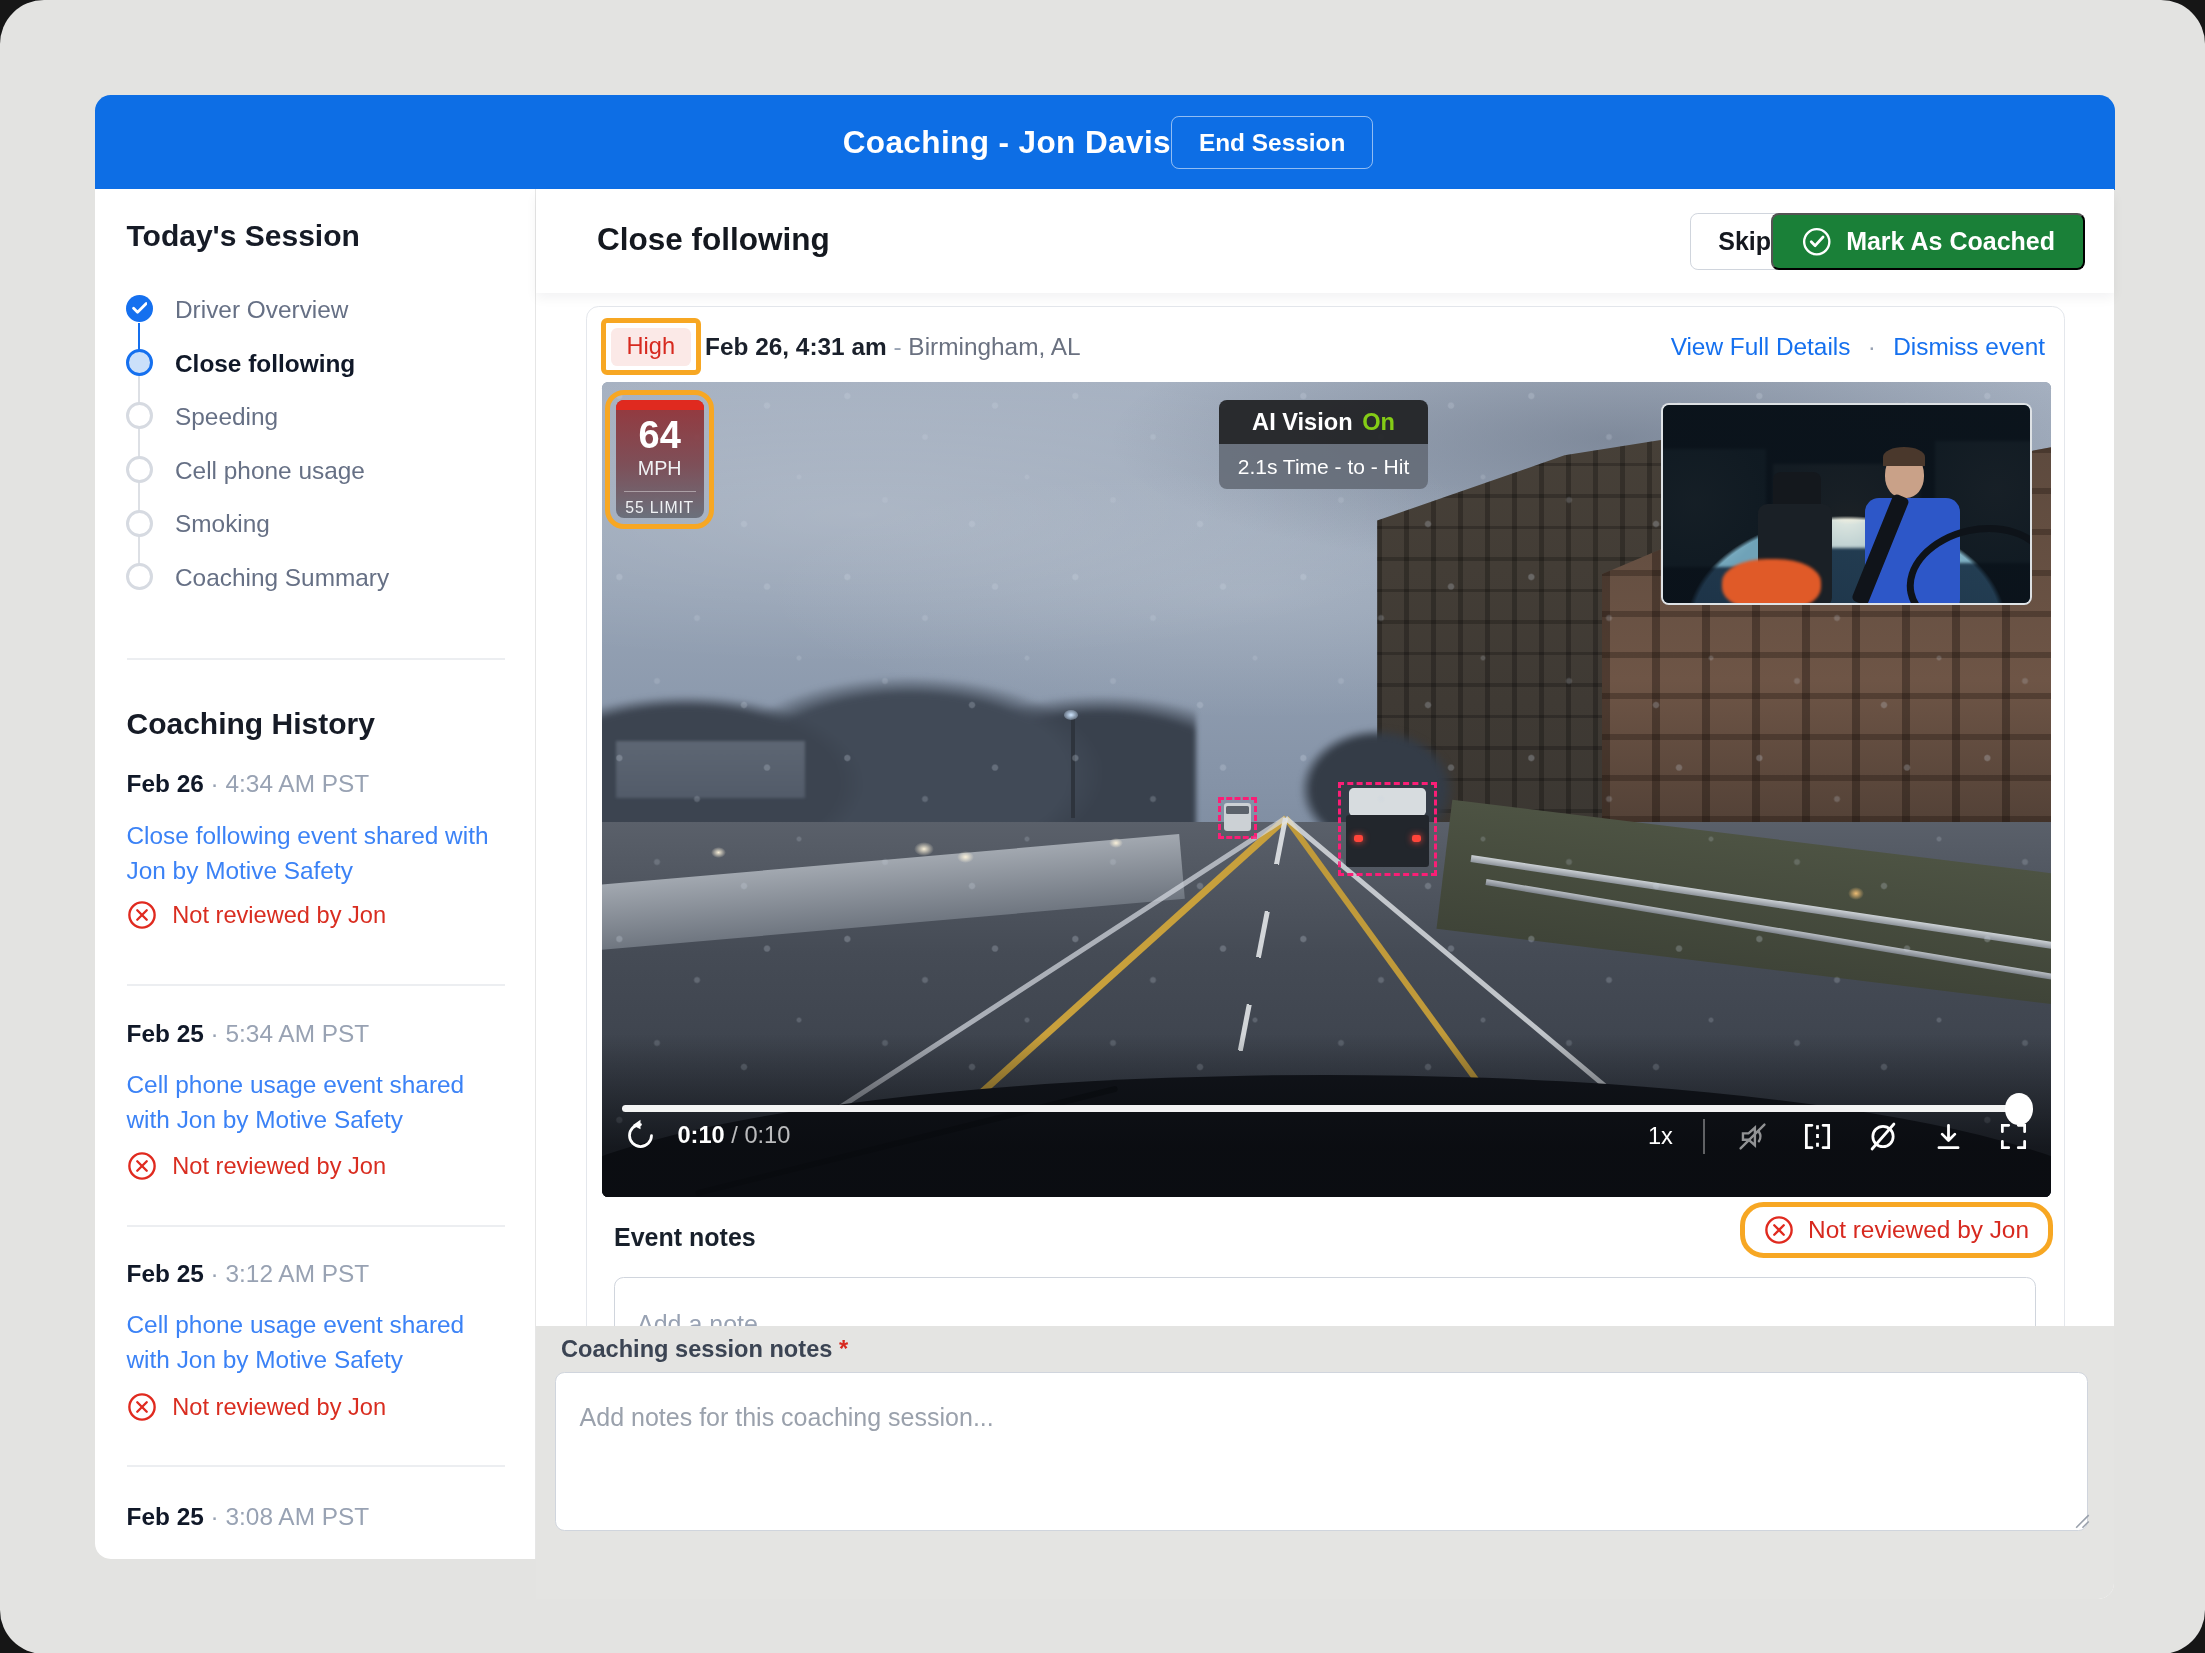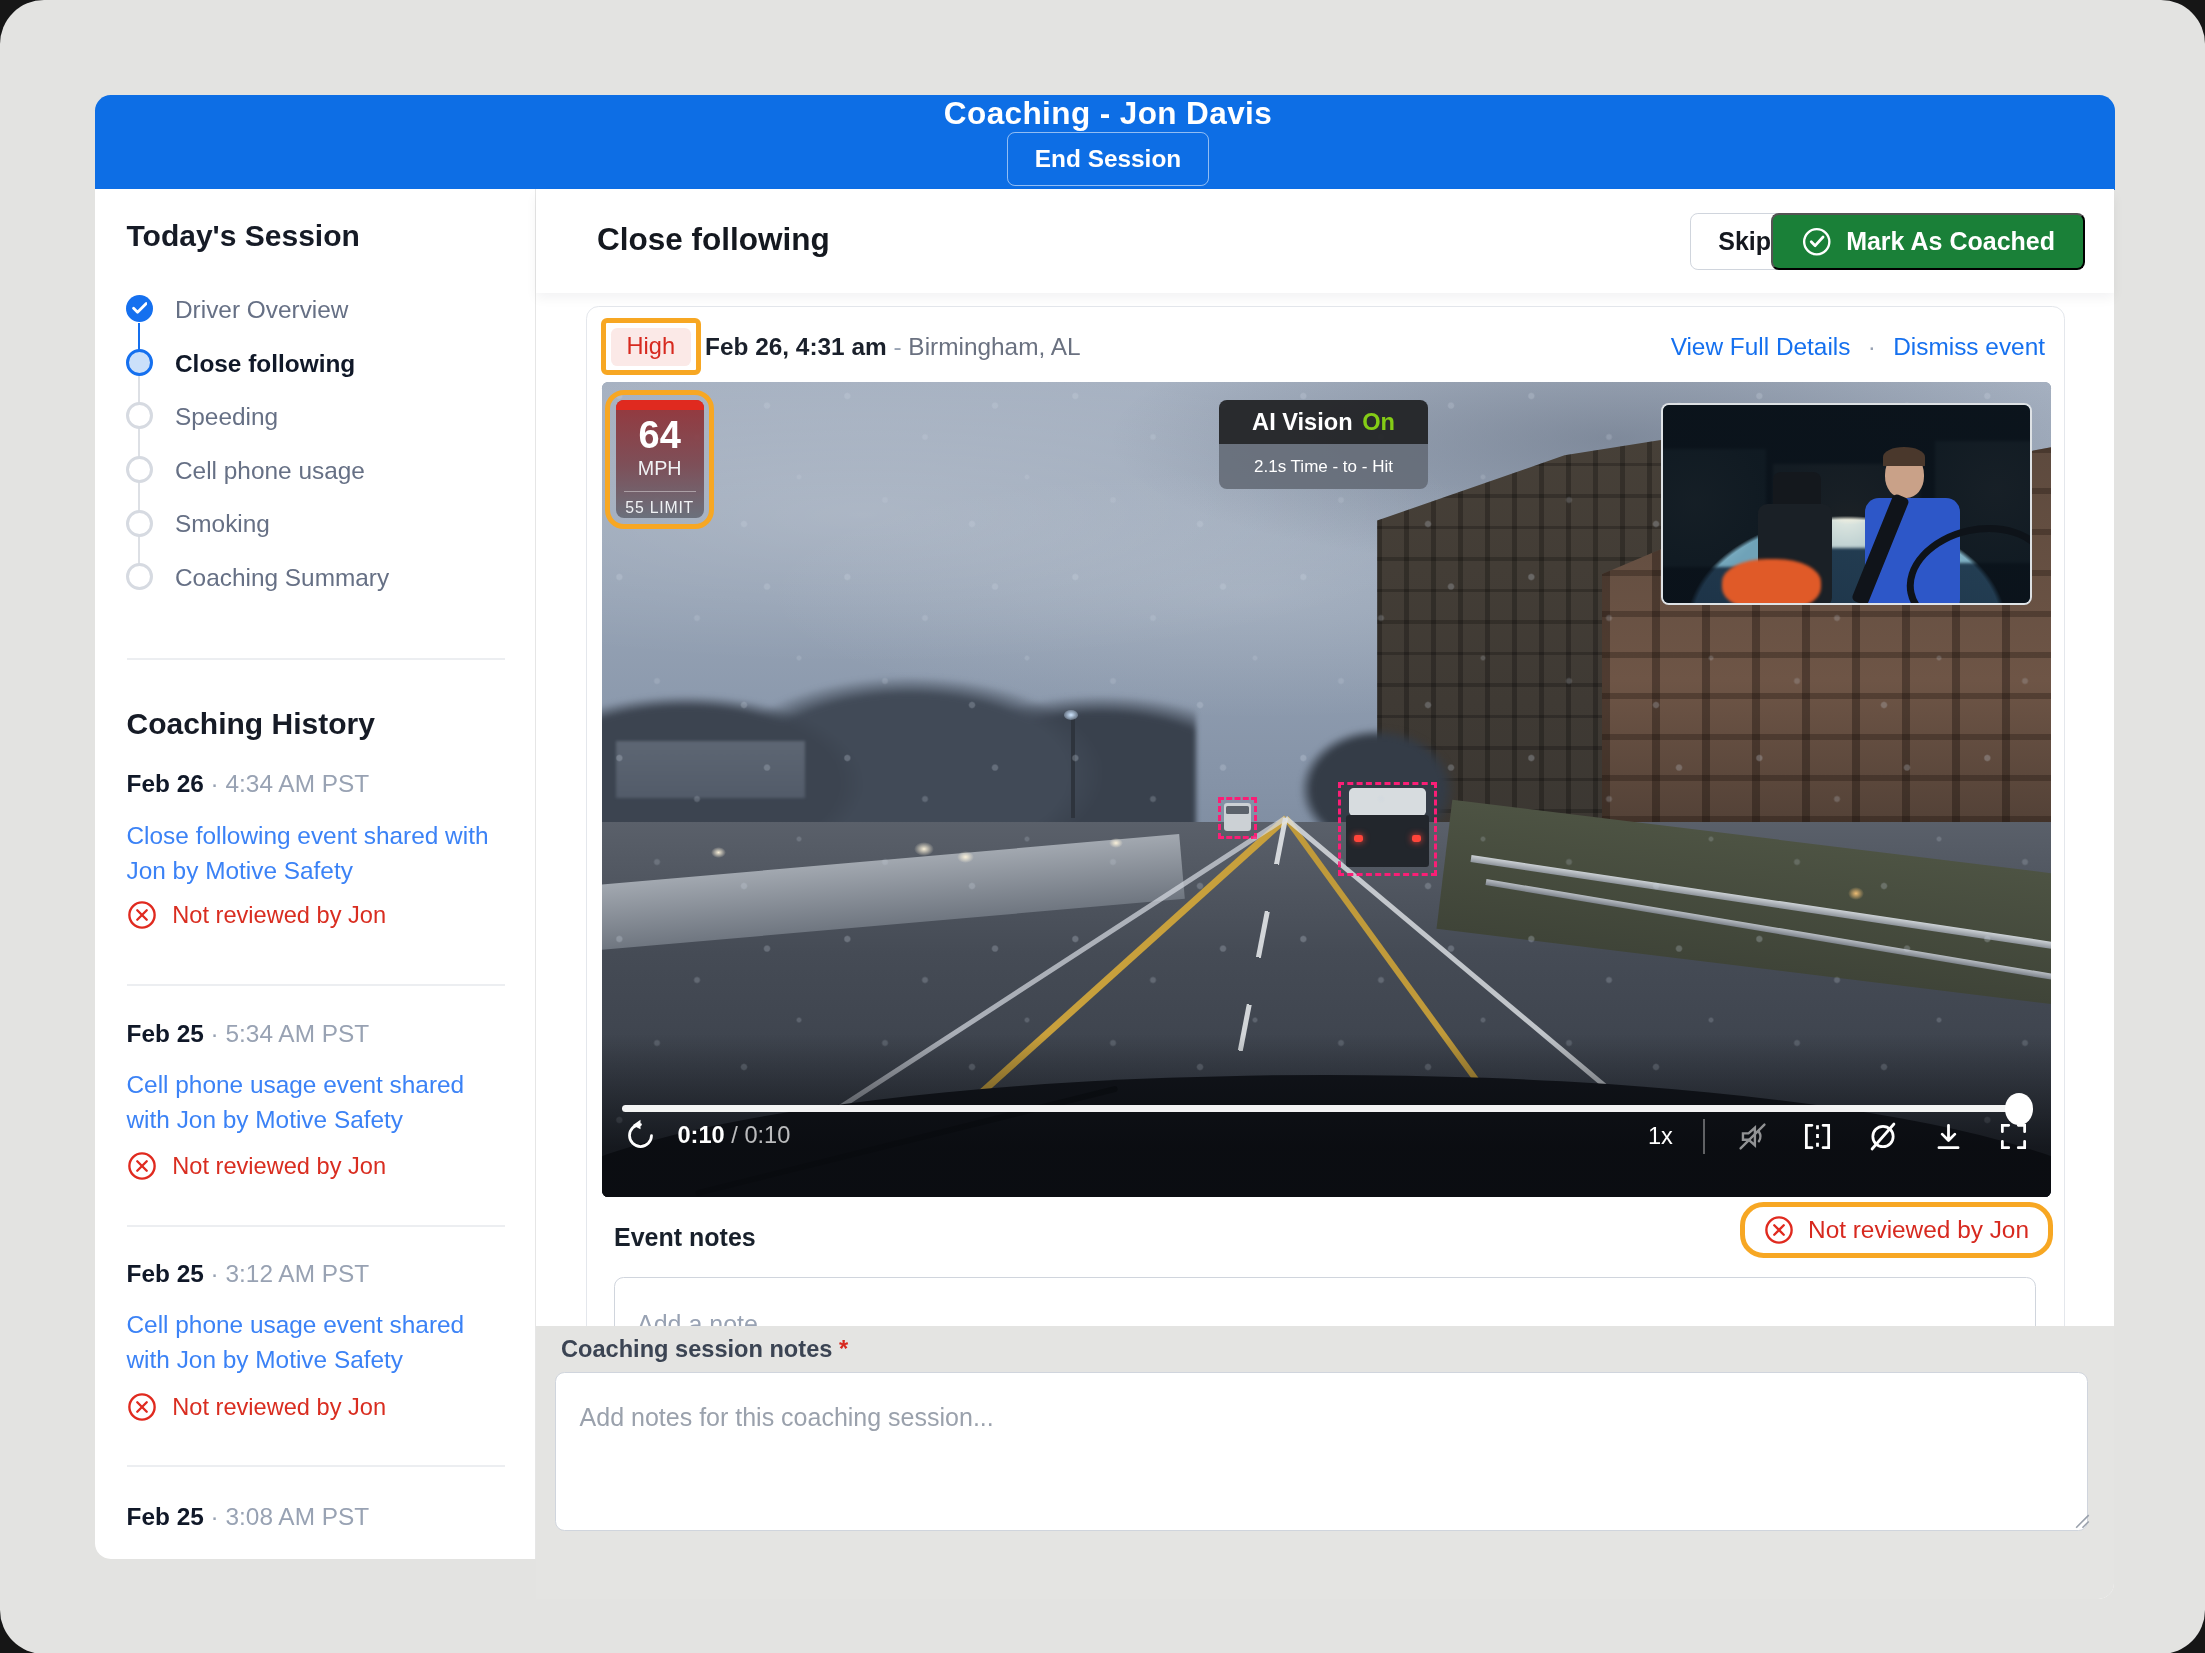--- a/index.html
+++ b/index.html
@@ -1,19 +1,19 @@
 <!DOCTYPE html>
 <html style="font-size:12.6px"><head>
 <meta charset="utf-8">
 <style>
   html,body{margin:0;padding:0;background:#161616;}
   #canvas{position:relative;width:2205px;height:1654px;background:#e3e3e1;border-radius:44px;overflow:hidden;font-family:"Liberation Sans",sans-serif;}
   .abs{position:absolute;}
   
-  .appbar{left:95px;top:95px;width:2020px;height:95px;background:#0d6ee5;border-radius:15.8px 15.8px 0 0;display:flex;align-items:center;justify-content:flex-start;padding:0 35px 0 41px;box-sizing:border-box;flex-direction:column;}
+  .appbar{left:95px;top:95px;width:2020px;height:95px;background:#0d6ee5;border-radius:15.8px 15.8px 0 0;display:flex;align-items:center;justify-content:center;padding:0 35px 0 41px;box-sizing:border-box;}
   .appbar-title{color:#fff;font-size:31.5px;font-weight:bold;letter-spacing:0.4px;}
   .end-session{border:1.6px solid rgba(255,255,255,.55);border-radius:7.9px;color:#fff;font-size:24.4px;font-weight:600;padding:11.8px 27px;background:transparent;}
   
   .sidebar{left:95px;top:189px;width:441px;height:1370px;background:#fff;border-radius:0 0 0 15.8px;border-right:0.8px solid #e6e6e6;box-sizing:border-box;}
   .side-title{position:absolute;left:31.5px;font-size:30px;font-weight:bold;color:#161b26;}
   .stepline{position:absolute;left:43px;width:2.4px;background:#dde0e5;}
   .stepline.blue{background:#1570ef;}
   .step-circle{position:absolute;left:31px;width:27px;height:27px;border-radius:50%;box-sizing:border-box;display:flex;align-items:center;justify-content:center;}
   .step-done{background:#1570ef;}
   .step-current{background:#cbe0fa;border:3.2px solid #1570ef;}
@@ -85,21 +85,21 @@
   .speed-ring{position:absolute;left:3.2px;top:7.9px;border:5.5px solid #f7a723;border-radius:19px;padding:5.5px;}
   .speed-badge{width:88px;height:118px;border-radius:7.9px;overflow:hidden;display:flex;flex-direction:column;align-items:center;background:linear-gradient(180deg,rgba(148,42,46,.9) 0%,rgba(118,62,70,.85) 55%,rgba(96,101,112,.85) 100%);}
   .speed-strip{width:100%;height:9.5px;background:#e02a1f;}
   .speed-num{color:#fff;font-size:38px;font-weight:bold;line-height:44px;margin-top:3.2px;}
   .speed-unit{color:#f0f2f4;font-size:19.7px;line-height:23.6px;}
   .speed-div{width:82%;height:0.8px;background:rgba(255,255,255,.4);margin:10.2px 0 7px;}
   .speed-limit{color:#f0f2f4;font-size:15.8px;letter-spacing:0.8px;}
   .ai-box{position:absolute;left:617px;top:18px;width:209px;border-radius:7.9px;overflow:hidden;text-align:right;}
   .ai-top{background:rgba(32,33,36,.93);height:44px;display:flex;align-items:center;justify-content:center;gap:9.5px;font-size:23.6px;font-weight:bold;color:#fff;}
   .ai-on{color:#84cc16;}
-  .ai-bottom{background:rgba(99,106,117,.88);height:45px;display:flex;align-items:center;justify-content:center;font-size:17px;color:#fff;}
+  .ai-bottom{background:rgba(99,106,117,.88);height:45px;display:flex;align-items:center;justify-content:center;font-size:21px;color:#fff;}
   .inset{position:absolute;left:1059px;top:21px;width:367px;height:198px;border-radius:7.9px;border:2.4px solid rgba(255,255,255,.85);overflow:hidden;background:linear-gradient(200deg,#2a4a60,#1d3347);}
   .bbox{position:absolute;border:3.9px dashed #fa1e76;}
   .progress{position:absolute;left:19.7px;top:723px;width:1410px;height:7px;background:rgba(255,255,255,.95);border-radius:3.9px;}
   .knob{position:absolute;left:1403px;top:711px;width:28px;height:31.5px;border-radius:50%;background:#fff;}
   .vc-left{position:absolute;left:22px;top:737px;display:flex;align-items:center;gap:20.5px;}
   .vc-right{position:absolute;right:20.5px;top:737px;display:flex;align-items:center;gap:30px;}
   .vtime{font-size:23.6px;color:rgba(255,255,255,.72);}
   .vtime b{color:#fff;font-weight:bold;}
   .vrate{font-size:23.6px;color:#fff;}
   .vdiv{width:1.6px;height:35px;background:rgba(255,255,255,.35);}

